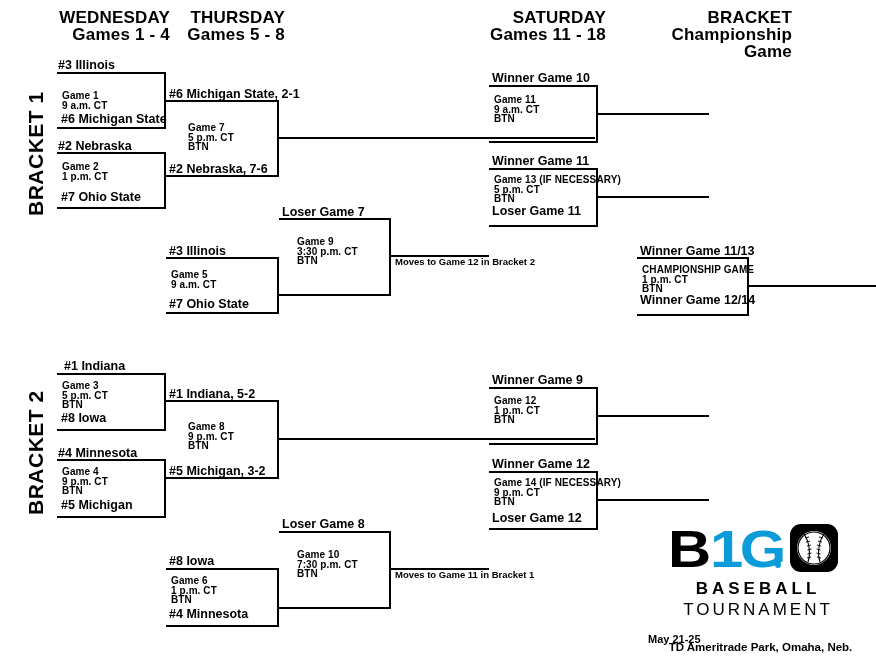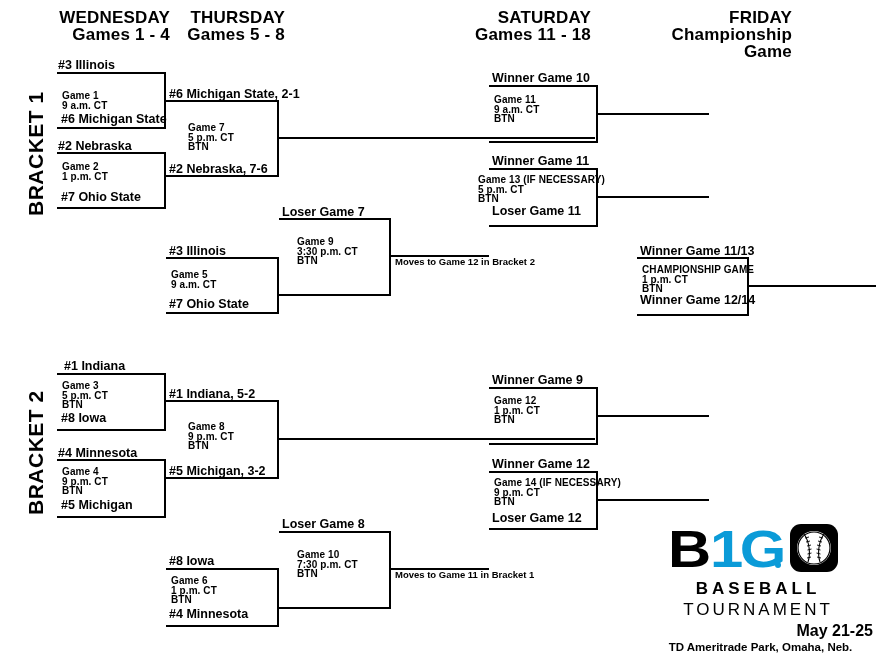--- a/index.html
+++ b/index.html
@@ -131,22 +131,23 @@
   }
   .logo-sub2 {
     font-weight: normal;
     font-size: 17px;
     letter-spacing: 3px;
     text-align: center;
     margin-top: 1px;
   }
   .logo-date {
     font-weight: bold;
-    font-size: 16px;
-    text-align: right;
+    font-size: 11px;
+    text-align: left;
+    margin-top: 11px;
   }
   .logo-venue {
     font-weight: bold;
     font-size: 11.5px;
     text-align: center;
     margin-top: 3px;
   }
 </style>
 </head>
 <body>
@@ -154,26 +155,26 @@
 <div id="root">
 
   <div class="day-head" style="left:40px; top:9px; width:130px;">
     <span class="d1">WEDNESDAY</span>
     <span class="d2">Games 1 - 4</span>
   </div>
   <div class="day-head" style="left:155px; top:9px; width:130px;">
     <span class="d1">THURSDAY</span>
     <span class="d2">Games 5 - 8</span>
   </div>
-  <div class="day-head" style="left:461px; top:9px; width:130px;">
+  <div class="day-head" style="left:476px; top:9px; width:130px;">
     <span class="d1">SATURDAY</span>
     <span class="d2">Games 11 - 18</span>
   </div>
   <div class="day-head" style="left:632px; top:9px; width:160px;">
-    <span class="d1">FRIDAY</span>
+    <span class="d1">BRACKET</span>
     <span class="d2">Championship Game</span>
   </div>
 
   <div class="bracket-label" style="left:24px; top:216px;">BRACKET 1</div>
   <div class="bracket-label" style="left:24px; top:515px;">BRACKET 2</div>
 
   <div class="slot" style="left:58px; top:58px;">#3 Illinois</div>
   <div class="hline" style="left:57px; top:72px; width:109px;"></div>
   <div class="vline" style="left:164px; top:72px; height:57px;"></div>
   <div class="hline" style="left:57px; top:127px; width:109px;"></div>
@@ -239,21 +240,21 @@
     <span>Game 11</span>
     <span>9 a.m. CT</span>
     <span>BTN</span>
   </div>
   <div class="hline" style="left:596px; top:113px; width:113px;"></div>
 
   <div class="slot" style="left:492px; top:154px;">Winner Game 11</div>
   <div class="hline" style="left:489px; top:168px; width:109px;"></div>
   <div class="vline" style="left:596px; top:168px; height:58px;"></div>
   <div class="hline" style="left:489px; top:225px; width:109px;"></div>
-  <div class="ginfo" style="left:478px; top:175px;">
+  <div class="ginfo" style="left:494px; top:175px;">
     <span>Game 13 (IF NECESSARY)</span>
     <span>5 p.m. CT</span>
     <span>BTN</span>
   </div>
   <div class="slot" style="left:492px; top:204px;">Loser Game 11</div>
   <div class="hline" style="left:596px; top:196px; width:113px;"></div>
 
   <div class="slot" style="left:640px; top:244px;">Winner Game 11/13</div>
   <div class="hline" style="left:637px; top:257px; width:112px;"></div>
   <div class="vline" style="left:747px; top:257px; height:58px;"></div>

